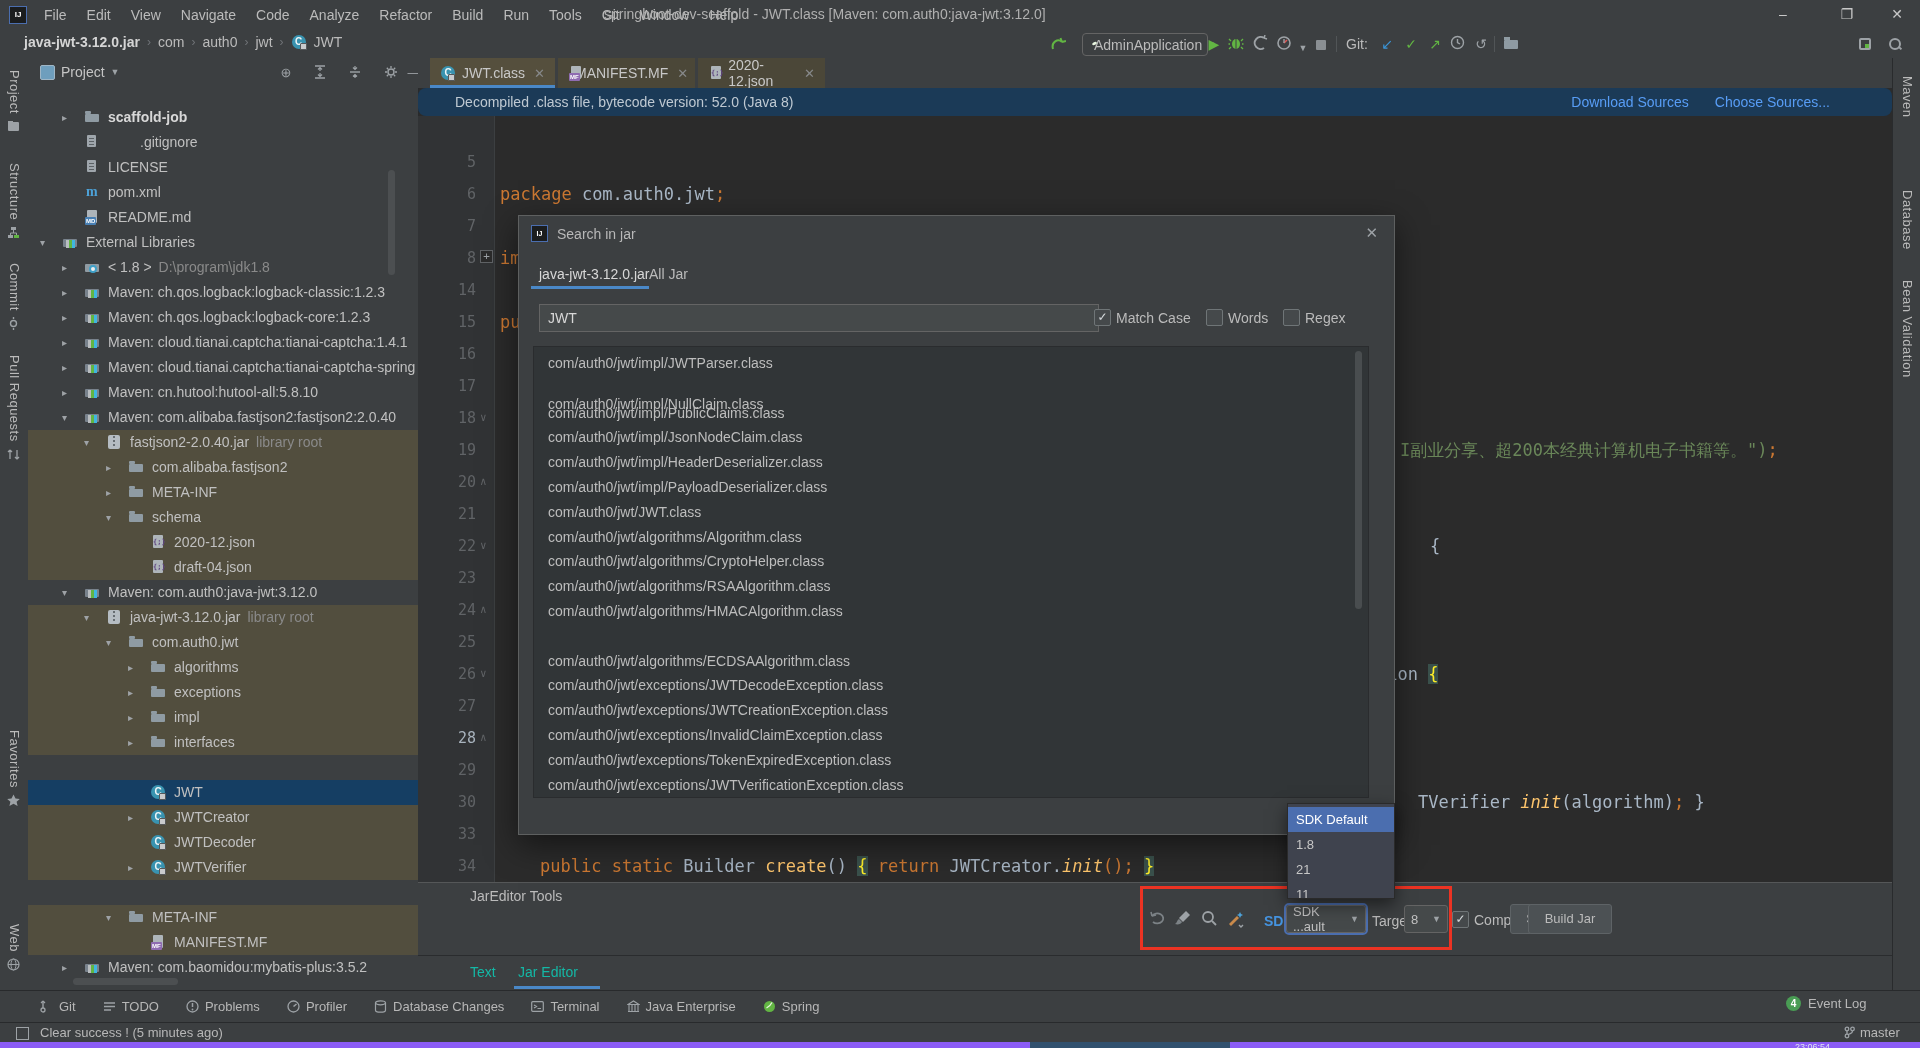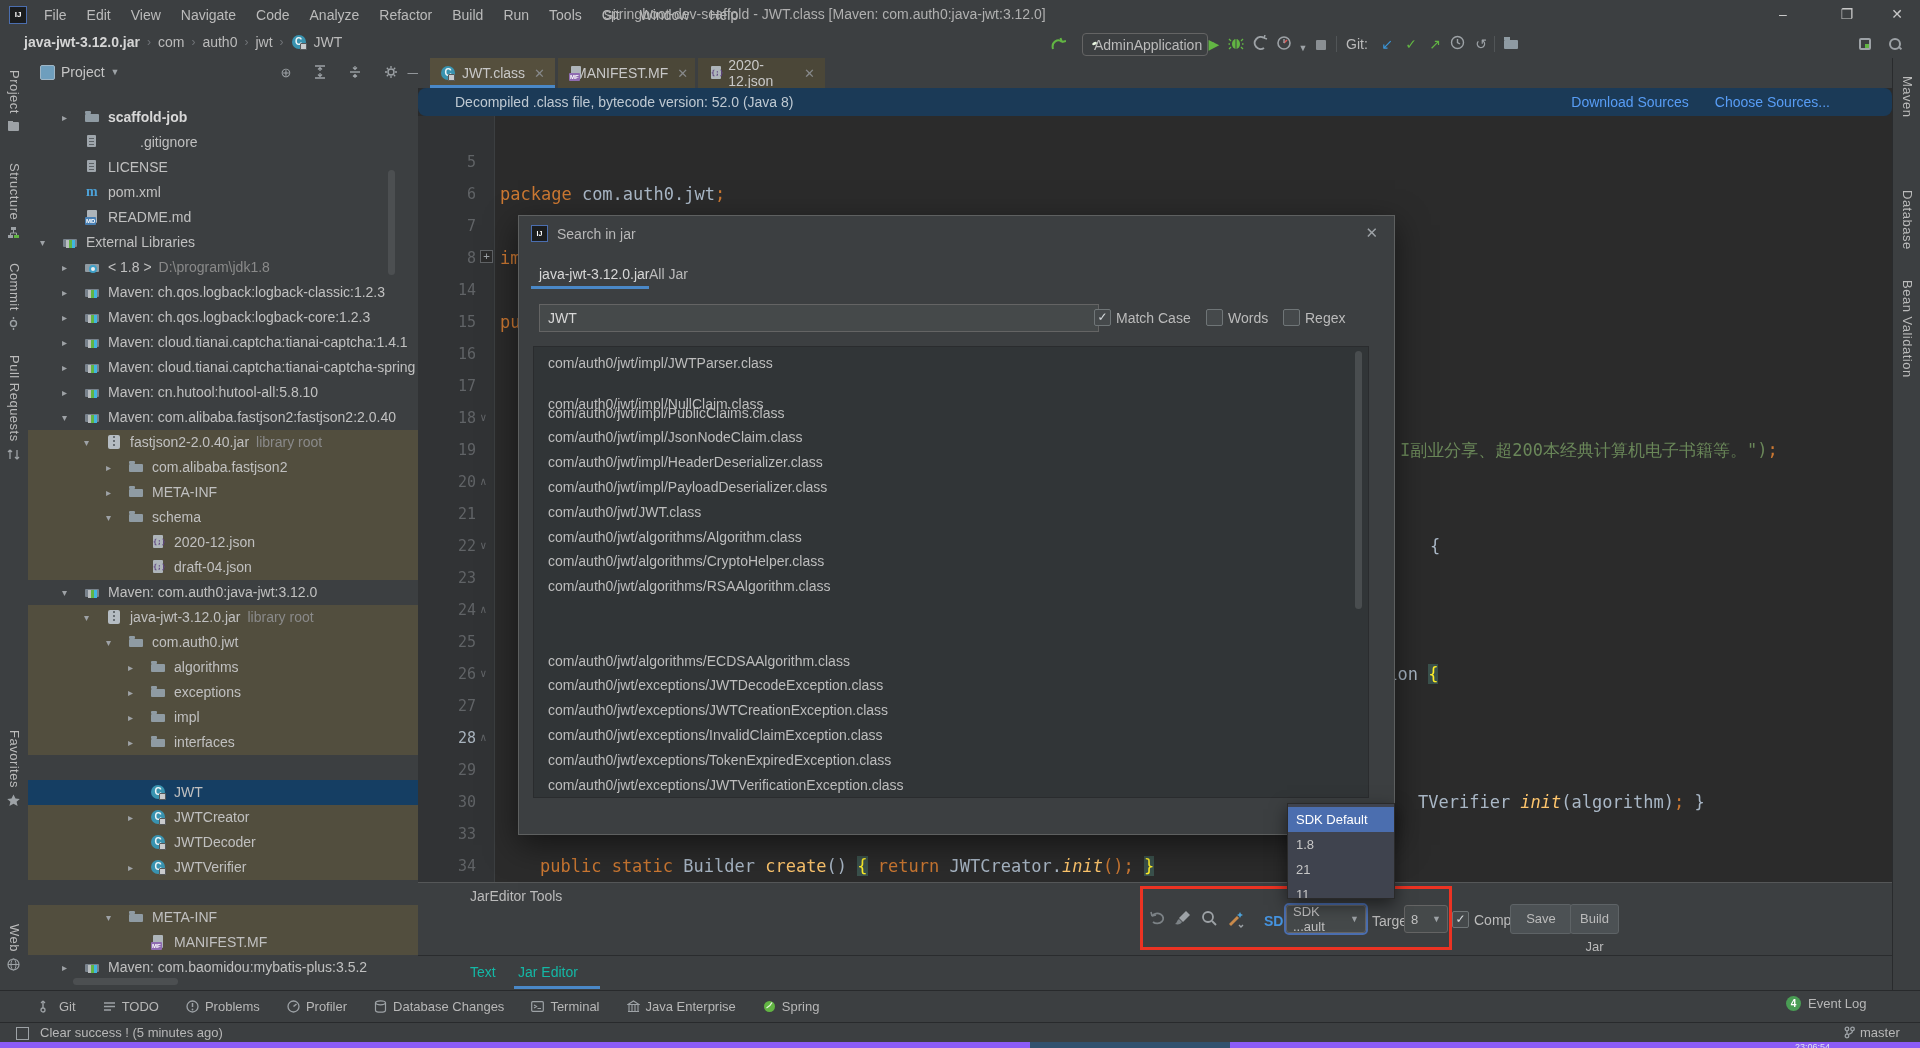--- a/index.html
+++ b/index.html
@@ -656,20 +656,21 @@
     <div class="ditem" style="top: 4px;">com/auth0/jwt/impl/JWTParser.class</div>
         <div class="ditem" style="top: 28.8px; margin-top: 16px;">com/auth0/jwt/impl/NullClaim.class</div>
         <div class="ditem" style="top: 53.6px;">com/auth0/jwt/impl/PublicClaims.class</div>
         <div class="ditem" style="top: 78.4px;">com/auth0/jwt/impl/JsonNodeClaim.class</div>
         <div class="ditem" style="top: 103.2px;">com/auth0/jwt/impl/HeaderDeserializer.class</div>
         <div class="ditem" style="top: 128px;">com/auth0/jwt/impl/PayloadDeserializer.class</div>
         <div class="ditem" style="top: 152.8px;">com/auth0/jwt/JWT.class</div>
         <div class="ditem" style="top: 177.6px;">com/auth0/jwt/algorithms/Algorithm.class</div>
         <div class="ditem" style="top: 202.4px;">com/auth0/jwt/algorithms/CryptoHelper.class</div>
         <div class="ditem" style="top: 227.2px;">com/auth0/jwt/algorithms/RSAAlgorithm.class</div>
+        <div class="ditem" style="top: 252px;">com/auth0/jwt/algorithms/HMACAlgorithm.class</div>
         <div class="ditem" style="top: 301.6px;">com/auth0/jwt/algorithms/ECDSAAlgorithm.class</div>
         <div class="ditem" style="top: 326.4px;">com/auth0/jwt/exceptions/JWTDecodeException.class</div>
         <div class="ditem" style="top: 351.2px;">com/auth0/jwt/exceptions/JWTCreationException.class</div>
         <div class="ditem" style="top: 376px;">com/auth0/jwt/exceptions/InvalidClaimException.class</div>
         <div class="ditem" style="top: 400.8px;">com/auth0/jwt/exceptions/TokenExpiredException.class</div>
         <div class="ditem" style="top: 425.6px;">com/auth0/jwt/exceptions/JWTVerificationException.class</div>
       </div>
   </div>
 
   <div class="abs" id="jarstrip">
@@ -705,21 +706,21 @@
         <span class="arr">▼</span>
     </div>
     <span id="targetlab">Target</span>
     <div class="dropdown" id="targetsel">
       <span>8</span>
         <span class="arr">▼</span>
     </div>
     <span id="compilecb">✓</span>
     <span id="compilelab">Compile</span>
     <div class="btn" style="left:1092px;width:62px">Save</div>
-    <div class="btn" style="left:1152px;width:49px">Build Jar</div>
+    <div class="btn" style="left:1110px;width:84px">Build Jar</div>
   </div>
 
   <div class="abs" id="redbox"></div>
 
   <div class="abs" id="sdkpopup">
       <div class="pitem sel" style="top: 3px;">SDK Default</div>
       <div class="pitem" style="top: 28px;">1.8</div>
       <div class="pitem" style="top: 53px;">21</div>
       <div class="pitem" style="top: 78px;">11</div>
     </div>

